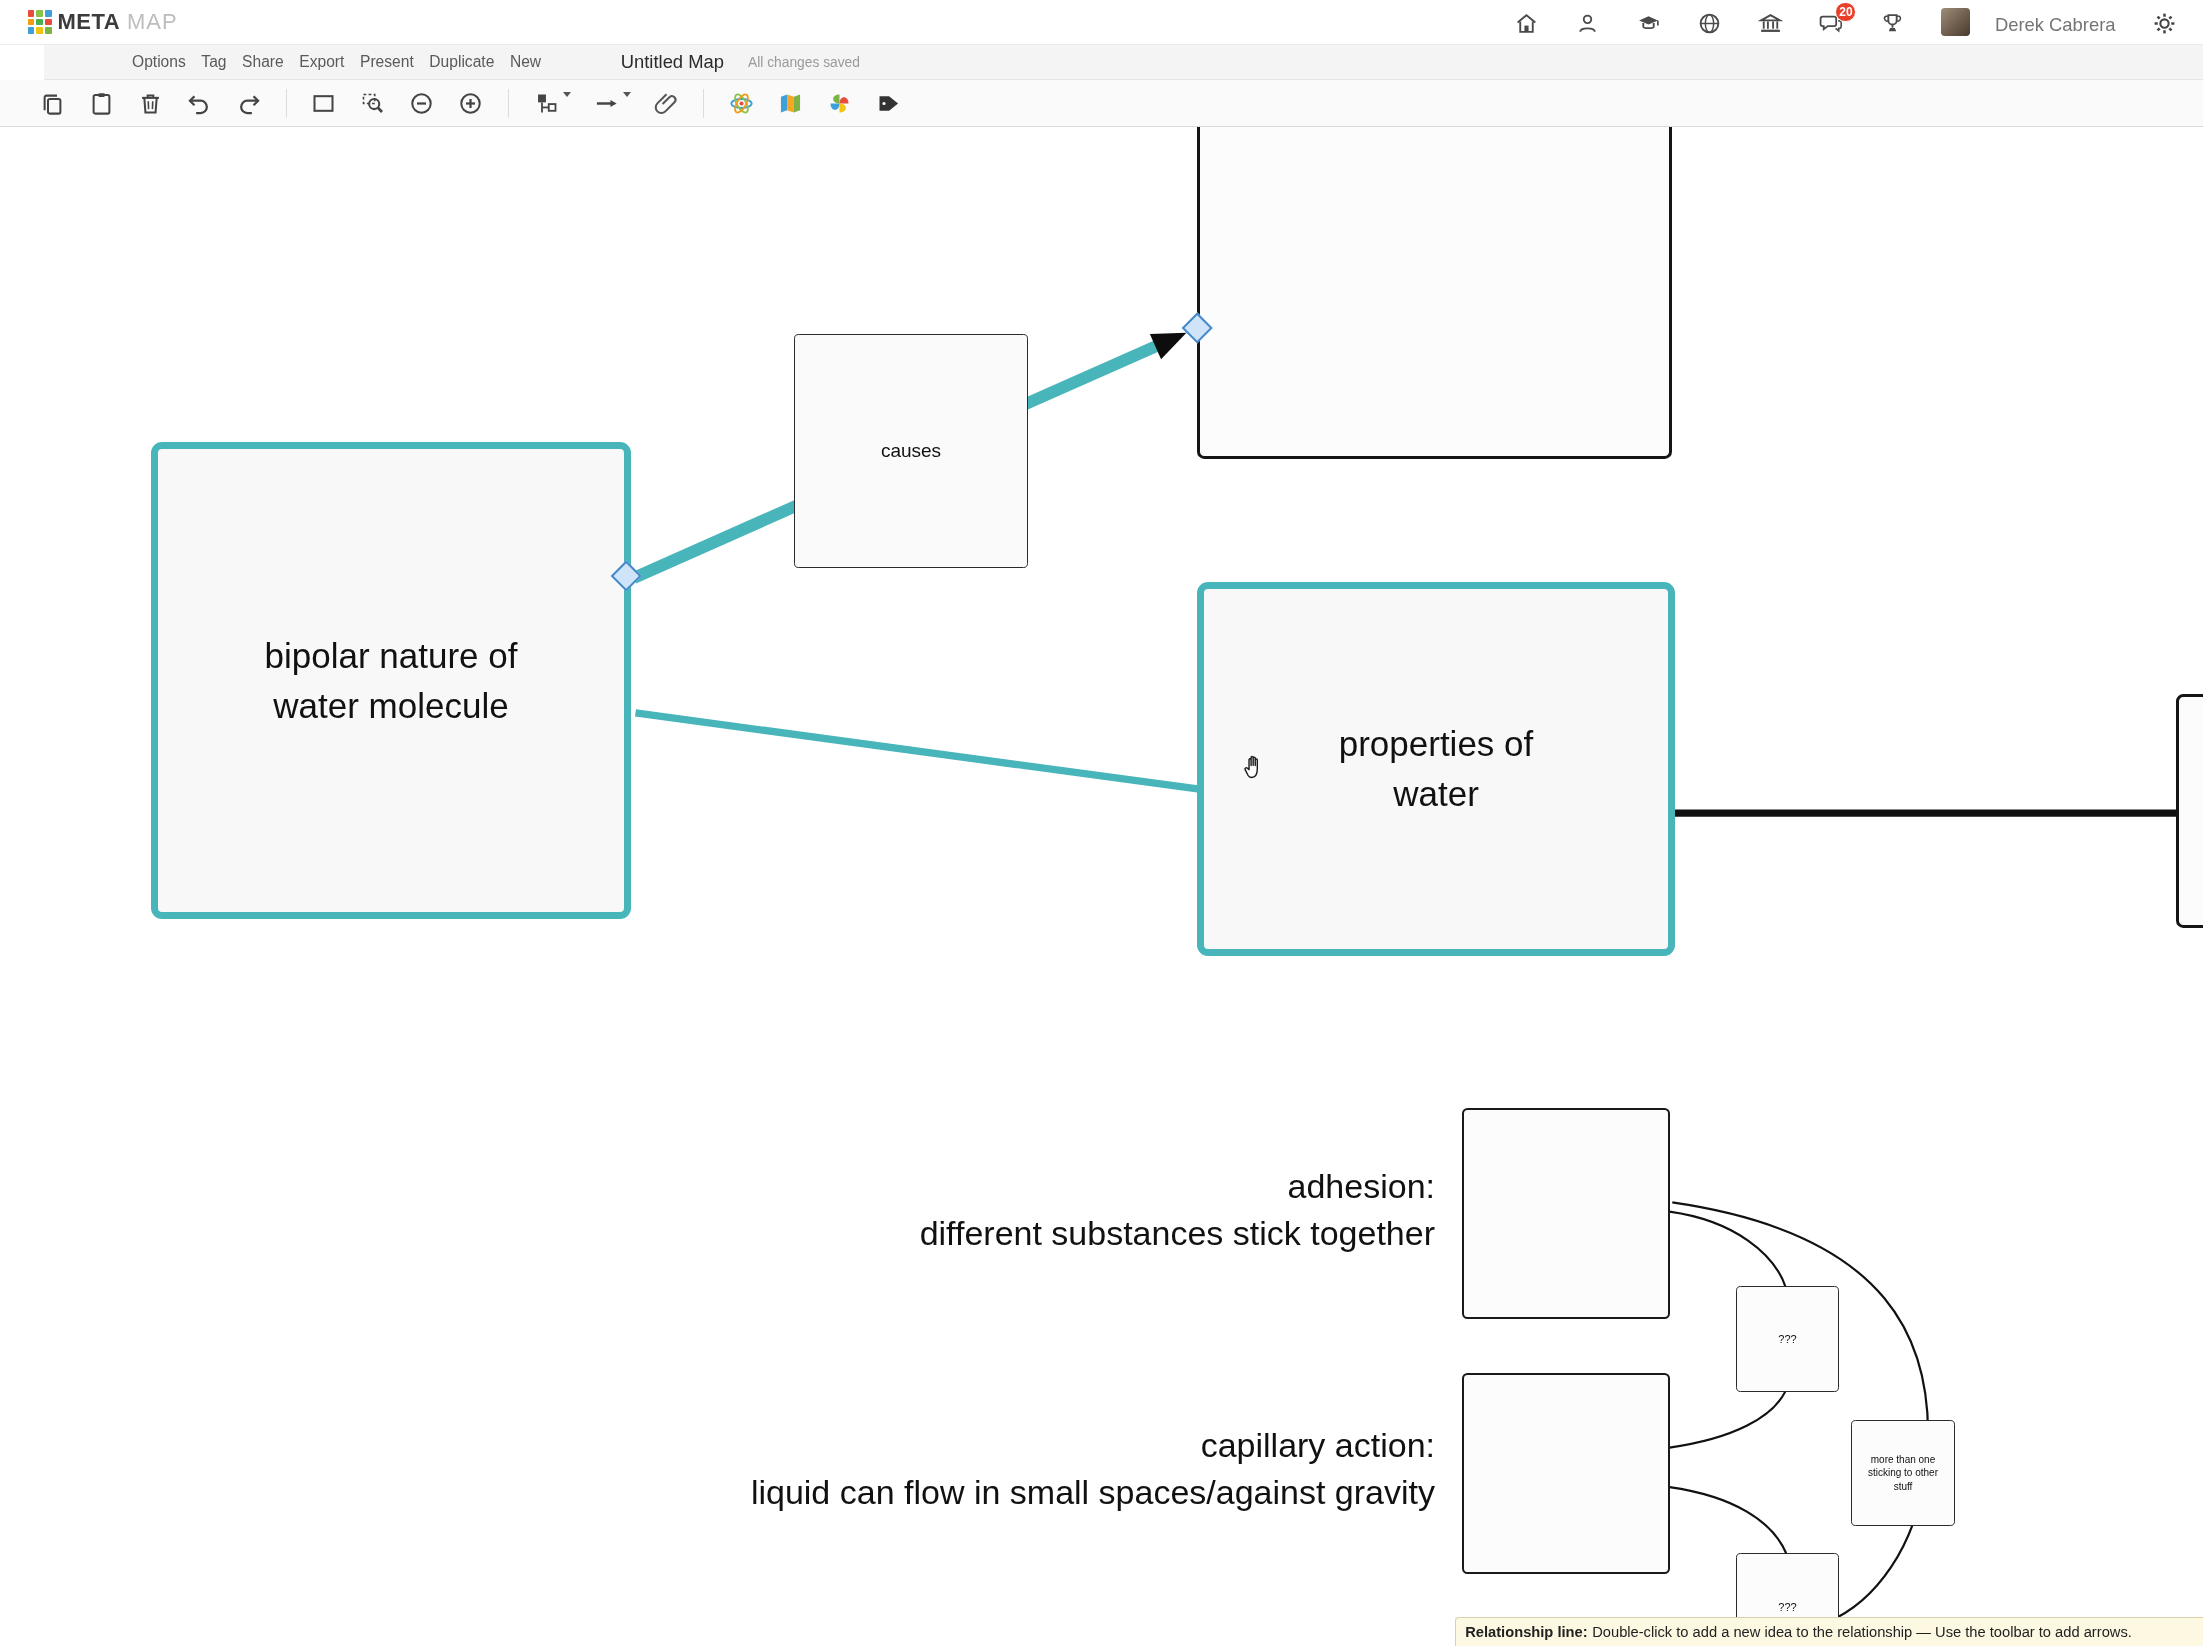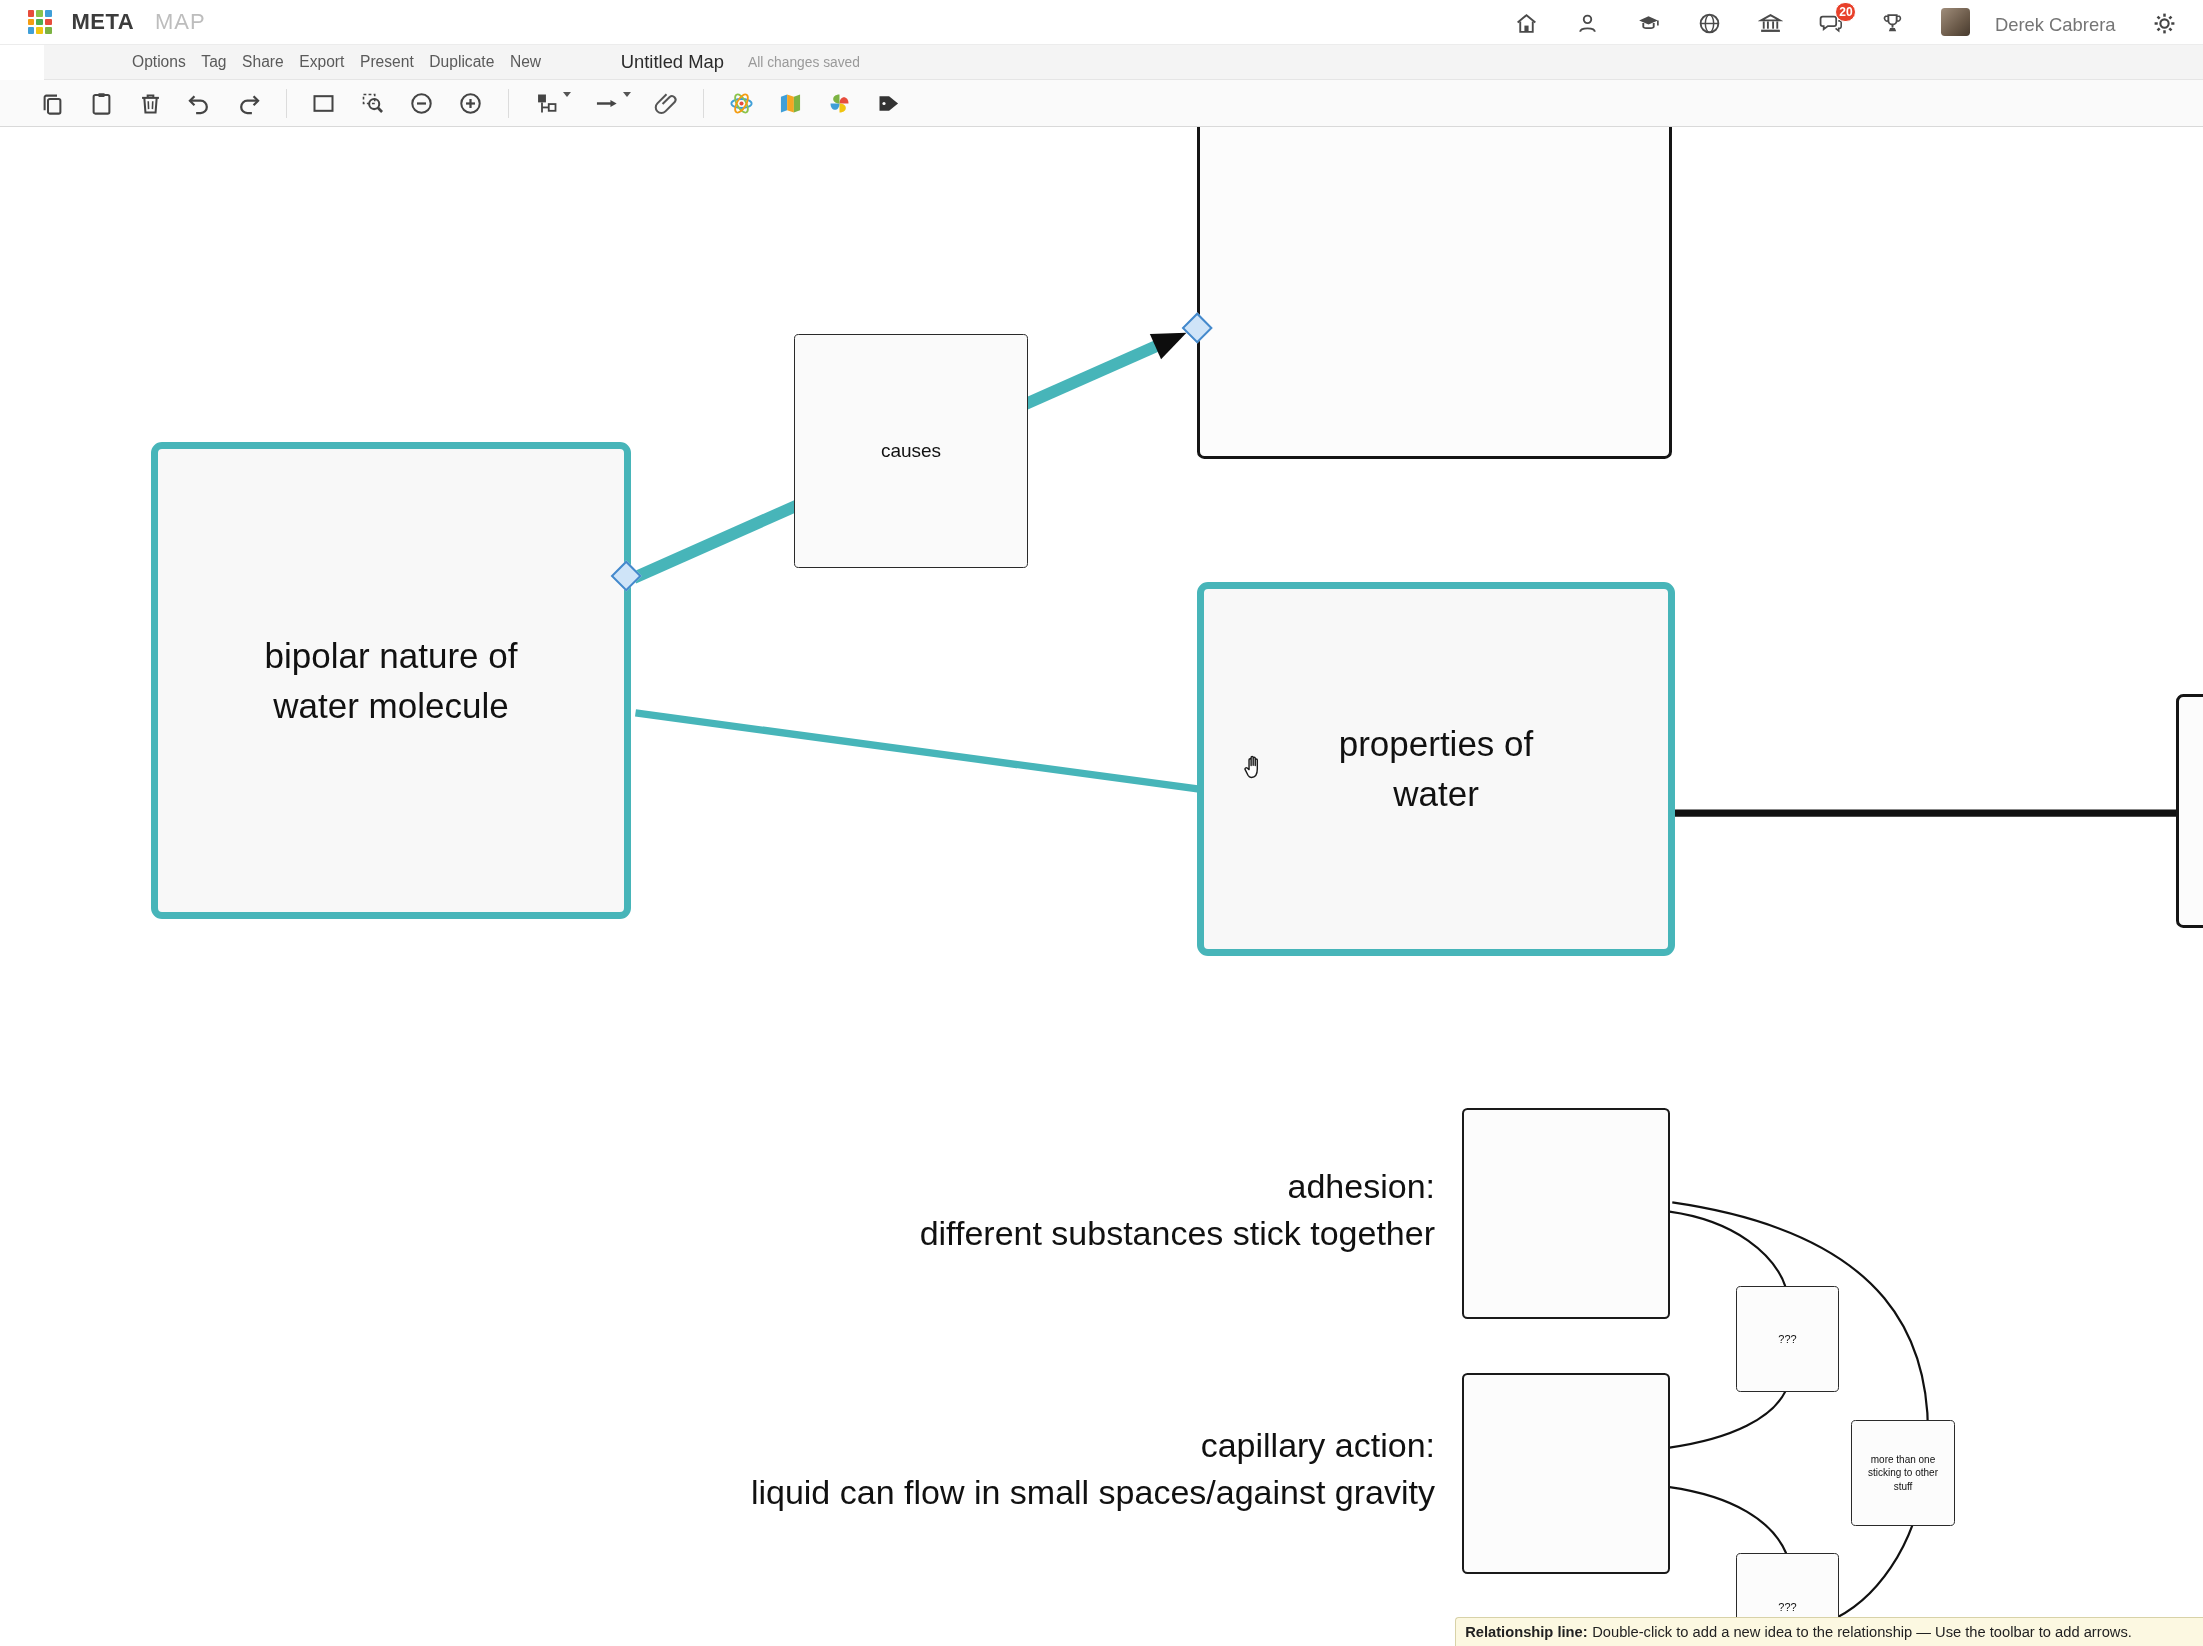--- a/index.html
+++ b/index.html
@@ -1,20 +1,20 @@
 <!DOCTYPE html>
 <html style="font-size:14.7px"><head>
 <meta charset="utf-8">
 <style>
   html,body{margin:0;padding:0;}
   body{width:2204px;height:1647px;overflow:hidden;background:#fff;font-family:"Liberation Sans",sans-serif;color:#222;}
 
   
   .topbar{height:45px;background:#fff;border-bottom:0.9px solid #ececec;display:flex;align-items:center;padding:0 27.5px;box-sizing:border-box;}
-  .logo{display:flex;align-items:center;gap:20px;cursor:pointer;}
+  .logo{display:flex;align-items:center;gap:6px;cursor:pointer;}
   .logo-grid{width:24px;height:24px;display:grid;grid-template-columns:repeat(3,1fr);gap:1.8px;}
   .logo-grid span{display:block;border-radius:0.9px;}
   .logo-grid span:nth-child(1){background:#e74c3c;} .logo-grid span:nth-child(2){background:#8bc34a;}
   .logo-grid span:nth-child(3){background:#3f9fd8;} .logo-grid span:nth-child(4){background:#f39c12;}
   .logo-grid span:nth-child(5){background:#4caf50;} .logo-grid span:nth-child(6){background:#e74c3c;}
   .logo-grid span:nth-child(7){background:#3f9fd8;} .logo-grid span:nth-child(8){background:#f1c40f;}
   .logo-grid span:nth-child(9){background:#7cb342;}
   .brand-meta{font-size:22px;font-weight:bold;color:#3c3c3c;letter-spacing:0.5px;}
   .brand-map{font-size:22px;font-weight:400;color:#bdbdbd;letter-spacing:0.9px;margin-left:0.9px;}
   .header-right{margin-left:auto;display:flex;align-items:flex-end;gap:36px;}

